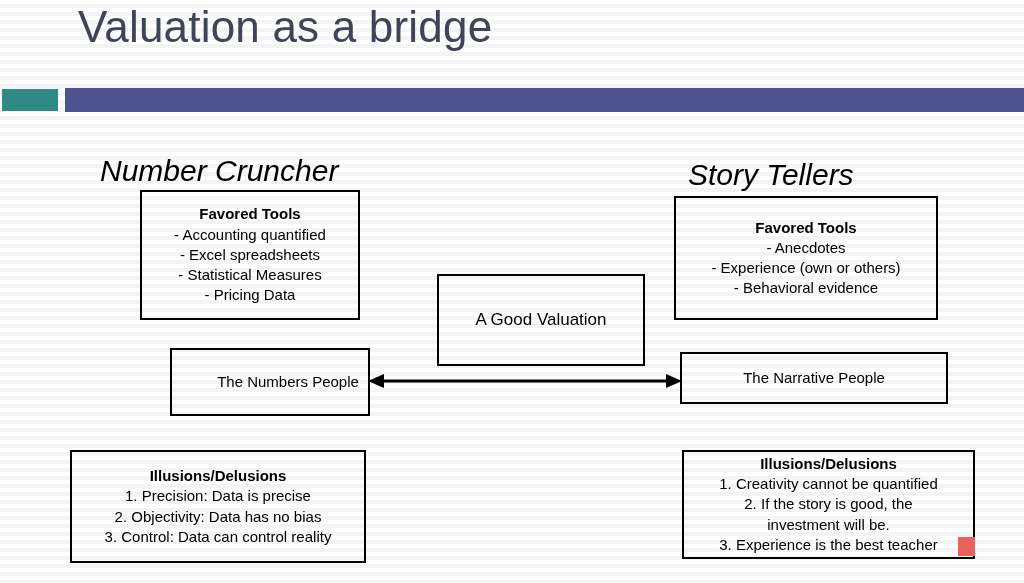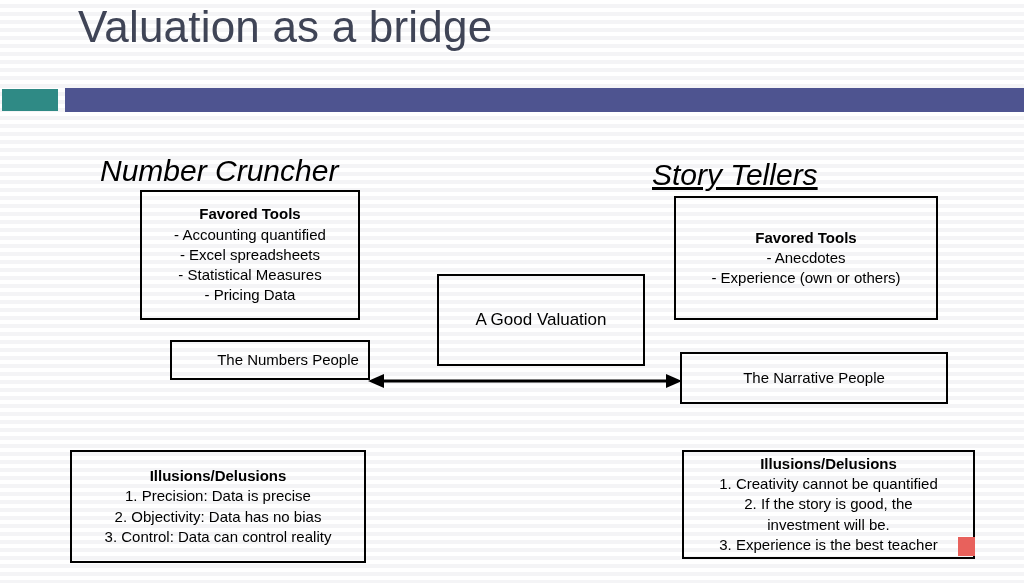--- a/index.html
+++ b/index.html
@@ -66,21 +66,21 @@
     position: absolute;
     font-style: italic;
     font-weight: 400;
     color: #000000;
     font-size: 30px;
     white-space: nowrap;
     font-family: "Liberation Sans", sans-serif;
     margin-top: 20px;
   }
   #heading-left  { left: 100px; top: 134px; }
-  #heading-right { left: 652px; top: 138px; text-decoration: underline; }
+  #heading-right { left: 688px; top: 138px; }
 
   
   .box {
     position: absolute;
     border: 2px solid #000000;
     background-color: transparent;
     box-sizing: border-box;
     display: flex;
     flex-direction: column;
     align-items: center;
@@ -104,21 +104,21 @@
   #box-tools-left  { left: 140px; top: 190px; width: 220px; height: 130px; }
   #box-tools-right { left: 674px; top: 196px; width: 264px; height: 124px; }
 
   
   #box-center {
     left: 420px; top: 274px; width: 208px; height: 92px; margin-left: 17px;
   }
   #box-center .box-line { font-size: 17px; }
 
   
-  #box-people-left  { left: 170px; top: 340px; width: 200px; height: 40px; padding-left: 36px; }
+  #box-people-left  { left: 170px; top: 348px; width: 200px; height: 68px; padding-left: 36px; }
   #box-people-right { left: 680px; top: 352px; width: 268px; height: 52px; }
   #box-people-left .box-line,
   #box-people-right .box-line { font-size: 15px; }
 
   
   #box-illusions-left {
     left: 70px; top: 450px; width: 296px; height: 113px;
   }
   #box-illusions-right {
     left: 682px; top: 450px; width: 293px; height: 109px;
@@ -163,20 +163,21 @@
     <div class="box-line">- Accounting quantified</div>
     <div class="box-line">- Excel spreadsheets</div>
     <div class="box-line">- Statistical Measures</div>
     <div class="box-line">- Pricing Data</div>
   </div>
 
   <div id="box-tools-right" class="box">
     <div class="box-title">Favored Tools</div>
     <div class="box-line">- Anecdotes</div>
     <div class="box-line">- Experience (own or others)</div>
+    <div class="box-line">- Behavioral evidence</div>
   </div>
 
   <div id="box-center" class="box">
     <div class="box-line">A Good Valuation</div>
   </div>
 
   <div id="box-people-left" class="box">
     <div class="box-line">The Numbers People</div>
   </div>
 

